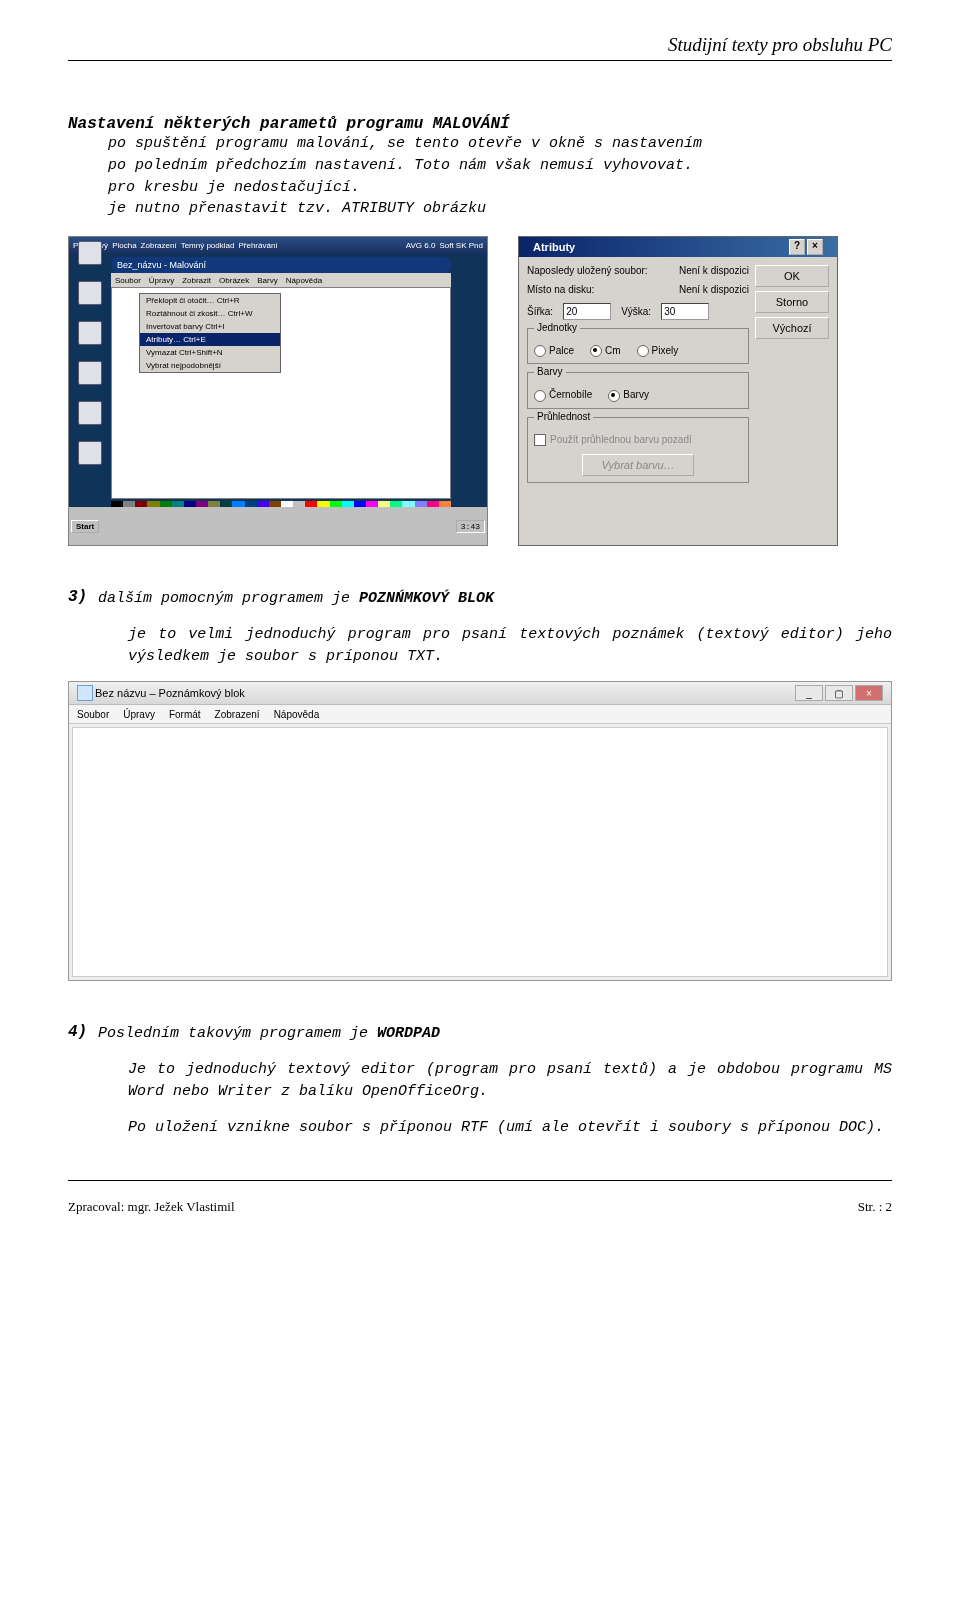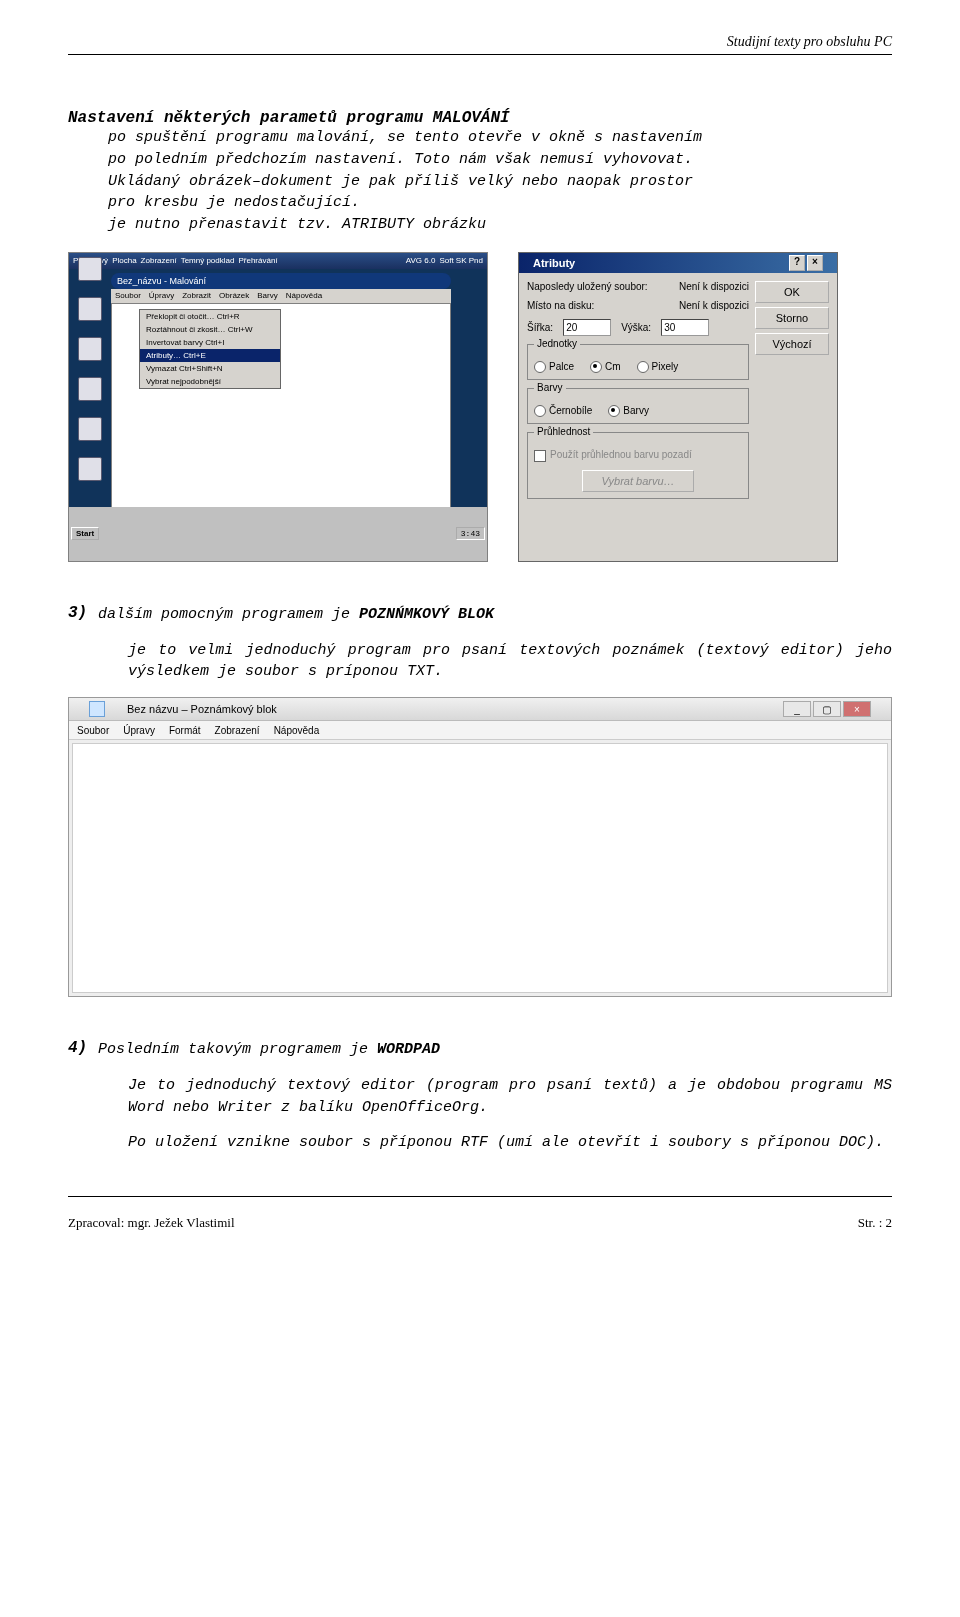--- a/index.html
+++ b/index.html
@@ -7,21 +7,21 @@
       width:960px;
       background:#fff;
       font-family: Georgia, "Times New Roman", serif;
       color:#000;
       font-size:15px;
     }
     .page { padding:34px 68px 30px 68px; box-sizing:border-box; }
     .header-right {
       text-align:right;
       font-style:italic;
-      font-size:14px;
+      font-size:19px;
       margin-bottom:4px;
     }
     .divider {
       border:0;
       border-top:1px solid #000;
       margin:0 0 12px 0;
       padding:0;
     }
     .gap-lg { height:42px; }
     .gap-sm { height:14px; }
@@ -113,21 +113,21 @@
     }
     .ctx-menu div{ padding:2px 6px; }
     .ctx-hi{ background:#0a246a; color:#fff; }
     .color-strip{
       position:absolute; left:42px; right:36px; bottom:26px; height:18px;
       display:flex;
     }
     .color-strip span{ flex:1; }
     .taskbar{
       position:absolute; left:0; right:0; bottom:0; height:22px;
-      background:#c0c0c0; display:flex; align-items:center; font-size:8px; gap:16px; padding:16px 2px;
+      background:#c0c0c0; display:flex; align-items:center; font-size:8px; gap:16px; padding:8px 2px;
     }
     .start{ background:#c0c0c0; border:1px outset #fff; padding:1px 4px; font-weight:bold; }
     .tray{ margin-left:auto; border:1px inset #fff; padding:1px 4px;font-family:Liberation Mono, monospace; }
 
     .attr{
       width:320px; border:1px solid #666; background:#d6d3ce;
       font-family: Tahoma, Arial, sans-serif; font-size:11px; font-style:normal;
       display:flex; flex-direction:column; box-sizing:border-box;
     }
     .attr-title{
@@ -152,21 +152,21 @@
     .winbtn.dis{ color:#888;font-style:italic; }
 
     
     .notepad{
       width:100%; height:300px; border:1px solid #999; background:#eee;
       font-family: Tahoma, Arial, sans-serif; font-size:11px; font-style:normal;
       display:flex; flex-direction:column; box-sizing:border-box; margin-top:14px;
     }
     .np-title{
       height:22px; background:linear-gradient(#f0f0f0,#d8d8d8);
-      display:flex; align-items:center; padding:0 20px; gap:22px;
+      display:flex; align-items:center; padding:0 8px; gap:2px;
       border-bottom:1px solid #bbb;
     }
     .np-ico{ width:14px; height:14px; background:#cfe6ff; border:1px solid #6aa0d8;}
     .np-ctrls{ margin-left:auto; display:flex; gap:2px; }
     .np-ctrls span{ width:26px; height:14px; border:1px solid #aaa; background:#e8e8e8; display:flex; align-items:center; justify-content:center; font-size:10px;}
     .np-ctrls .cl{ background:#d07070; color:#fff; }
     .np-menu{ height:18px; background:#f4f4f4; display:flex; align-items:center; gap:14px; padding:0 8px; border-bottom:1px solid #ccc; font-size:10px;}
     .np-area{ flex:1; background:#fff; border:1px solid #ccc; margin:3px; }
 
     
@@ -179,21 +179,20 @@
 
   <div class="header-right">Studijní texty pro obsluhu PC</div>
   <hr class="divider">
 
   <div class="gap-lg"></div>
 
   <div class="title-line">Nastavení některých parametů programu MALOVÁNÍ</div>
 
   <div class="mono indent">po spuštění programu malování, se tento otevře v okně s nastavením</div>
   <div class="mono indent">po poledním předchozím nastavení. Toto nám však nemusí vyhovovat.</div>
-  <div class="mono indent">Ukládaný obrázek–dokument je pak příliš velký nebo naopak prostor</div>
   <div class="mono indent">pro kresbu je nedostačující.</div>
   <div class="mono indent">je nutno přenastavit tzv. ATRIBUTY obrázku</div>
 
   <div class="shot-row">
 
     <div class="paint">
       <div class="paint-wall">
         <div class="paint-topbar">
           <span>Příkazový</span>
             <span>Plocha</span>

